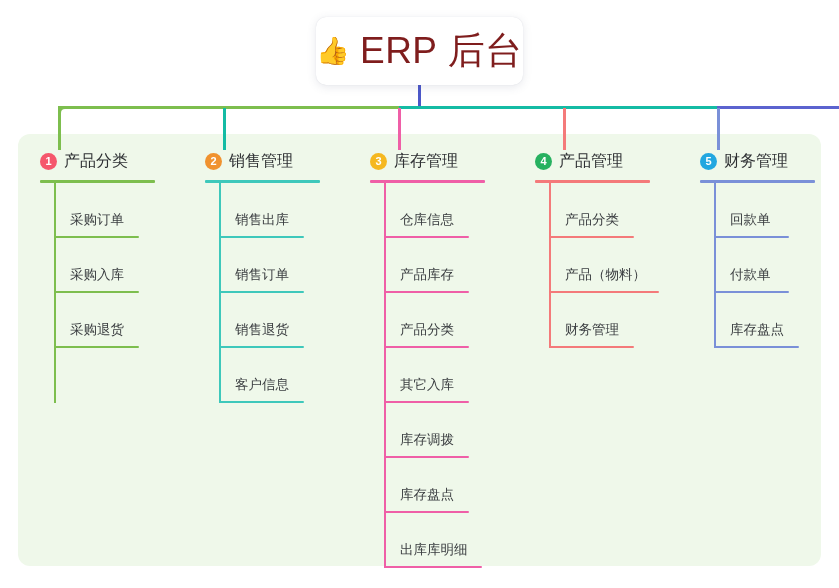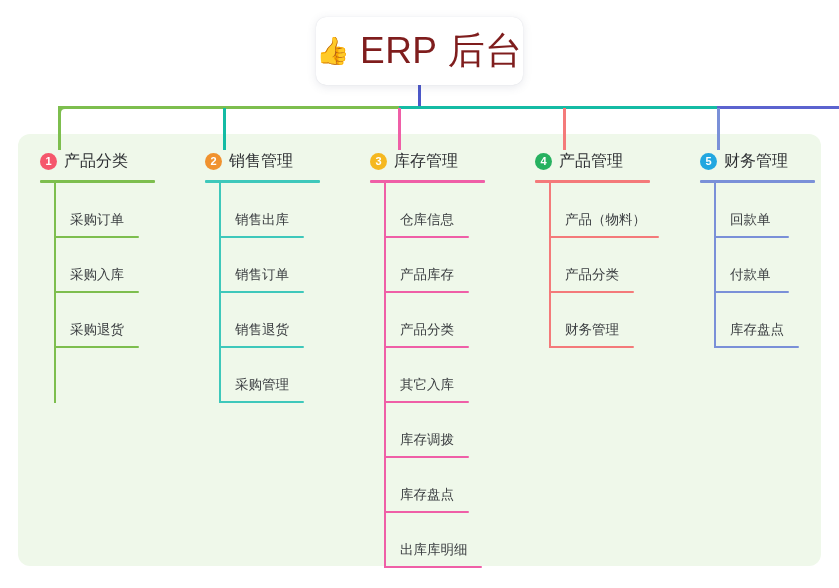--- a/index.html
+++ b/index.html
@@ -134,21 +134,21 @@
           </div>
           <div class="item">
             <span class="item-txt">销售订单</span>
             <div class="item-rule" style="width: 85px; background: rgb(62, 200, 187);"></div>
           </div>
           <div class="item">
             <span class="item-txt">销售退货</span>
             <div class="item-rule" style="width: 85px; background: rgb(62, 200, 187);"></div>
           </div>
           <div class="item">
-            <span class="item-txt">采购管理</span>
+            <span class="item-txt">客户信息</span>
             <div class="item-rule" style="width: 85px; background: rgb(62, 200, 187);"></div>
           </div>
         </div>
       </div>
       <div class="col" style="left: 370px; top: 150px;">
         <div class="col-head">
           <span class="badge" style="background: rgb(245, 184, 32);">3</span>
           <span class="col-name">库存管理</span>
         </div>
         <div class="head-rule" style="width: 115px; background: rgb(239, 95, 167);"></div>
@@ -186,28 +186,28 @@
       </div>
       <div class="col" style="left: 535px; top: 150px;">
         <div class="col-head">
           <span class="badge" style="background: rgb(39, 177, 96);">4</span>
           <span class="col-name">产品管理</span>
         </div>
         <div class="head-rule" style="width: 115px; background: rgb(244, 122, 122);"></div>
         <div class="tree">
           <div class="spine" style="background: rgb(244, 122, 122); height: 165px;"></div>
           <div class="item">
+            <span class="item-txt">产品分类</span>
+            <div class="item-rule" style="width: 85px; background: rgb(244, 122, 122);"></div>
+          </div>
+          <div class="item">
             <span class="item-txt">产品（物料）</span>
             <div class="item-rule" style="width: 110px; background: rgb(244, 122, 122);"></div>
           </div>
           <div class="item">
-            <span class="item-txt">产品分类</span>
-            <div class="item-rule" style="width: 85px; background: rgb(244, 122, 122);"></div>
-          </div>
-          <div class="item">
             <span class="item-txt">财务管理</span>
             <div class="item-rule" style="width: 85px; background: rgb(244, 122, 122);"></div>
           </div>
         </div>
       </div>
       <div class="col" style="left: 700px; top: 150px;">
         <div class="col-head">
           <span class="badge" style="background: rgb(34, 167, 224);">5</span>
           <span class="col-name">财务管理</span>
         </div>

